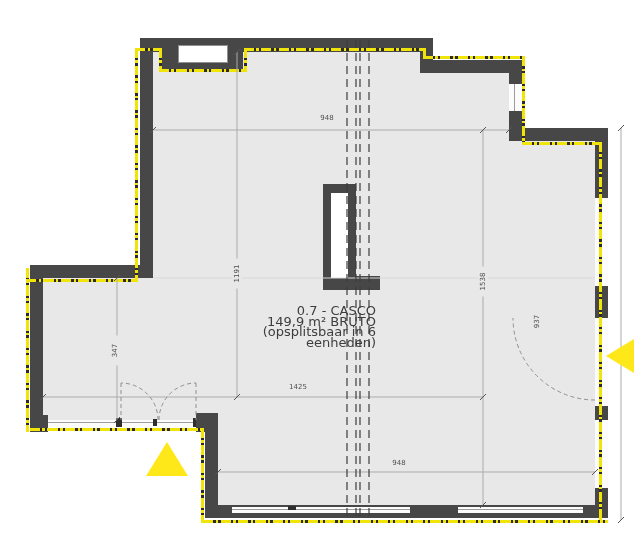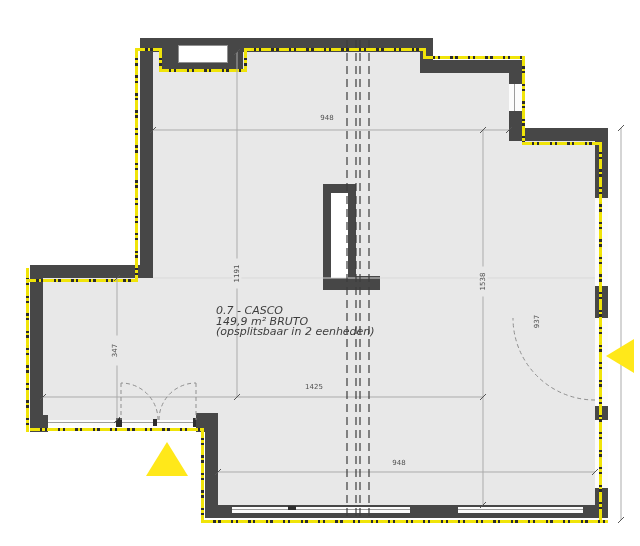--- a/index.html
+++ b/index.html
@@ -9,21 +9,21 @@
   .floor{background:#e8e8e8;}
   .wall{background:#474747;}
   .dark{background:#2e2e2e;}
   .win{background:#ffffff;border:1px solid #909090;box-sizing:border-box;}
   .glass-h{background:linear-gradient(to bottom,#fcfcfc 0 2px,#9c9c9c 2px 3px,#fcfcfc 3px);}
   .glass-v{background:linear-gradient(to right,#fcfcfc 0 5px,#9c9c9c 5px 6px,#fcfcfc 6px);}
   .ylh{height:3px;background:repeating-linear-gradient(90deg,#f0e409 0 10px,#2b2b2b 10px 12.5px,#f0e409 12.5px 15px,#2b2b2b 15px 17.5px);}
   .ylv{width:3px;background:repeating-linear-gradient(180deg,#f0e409 0 10px,#2b2b2b 10px 12.5px,#f0e409 12.5px 15px,#2b2b2b 15px 17.5px);}
   .dim{font-size:7px;line-height:9px;color:#4f4f4f;text-align:center;background:#e8e8e8;}
   .rot{transform:rotate(-90deg);}
-  .room{font-size:11px;line-height:10.5px;color:#3d3d3d;text-align:left;font-style:italic;}
+  .room{font-size:13px;line-height:10.5px;color:#3d3d3d;text-align:right;}
 </style>
 </head>
 <body>
 
 <div class="plan">
 
   <div class="a floor" style="left:153px;top:52px;width:280px;height:368px"></div>
   <div class="a floor" style="left:218px;top:420px;width:377px;height:85px"></div>
   <div class="a floor" style="left:433px;top:73px;width:76px;height:432px"></div>
   <div class="a floor" style="left:509px;top:141px;width:86px;height:364px"></div>
@@ -84,23 +84,23 @@
     <path d="M347,40 V517 M356,40 V517 M360,40 V517 M369,40 V517" stroke="#3d3d3d" stroke-width="1.2" stroke-dasharray="8,5" fill="none"></path>
     <path d="M158,420 A37,37 0 0 0 121,383 M121,383 L121,420 M159,420 A37,37 0 0 1 196,383 M196,383 L196,420 M595,400 A82,82 0 0 1 513,318" stroke="#8f8f8f" stroke-width="1" stroke-dasharray="4,3" fill="none"></path>
     <polygon points="146,476 188,476 167,442" fill="#ffe81a"></polygon>
     <polygon points="634,339 634,373 606,356" fill="#ffe81a"></polygon>
   </svg>
 
   <div class="a dim" style="left:312px;top:114px;width:30px">948</div>
   <div class="a dim rot" style="left:222px;top:269px;width:30px">1191</div>
   <div class="a dim rot" style="left:468px;top:277px;width:30px">1538</div>
   <div class="a dim rot" style="left:100px;top:346px;width:30px">347</div>
-  <div class="a dim" style="left:299px;top:383px;width:30px">1425</div>
+  <div class="a dim" style="left:283px;top:383px;width:30px">1425</div>
   <div class="a dim" style="left:384px;top:459px;width:30px">948</div>
   <div class="a dim rot" style="left:522px;top:317px;width:30px">937</div>
 
   <div class="a room" style="left:216px;top:306px;width:160px">
     <div>0.7 - CASCO</div>
     <div>149,9 m² BRUTO</div>
-    <div>(opsplitsbaar in 2 eenheden)</div>
+    <div>(opsplitsbaar in 6 eenheden)</div>
   </div>
 
 </div>
 
 </body></html>

